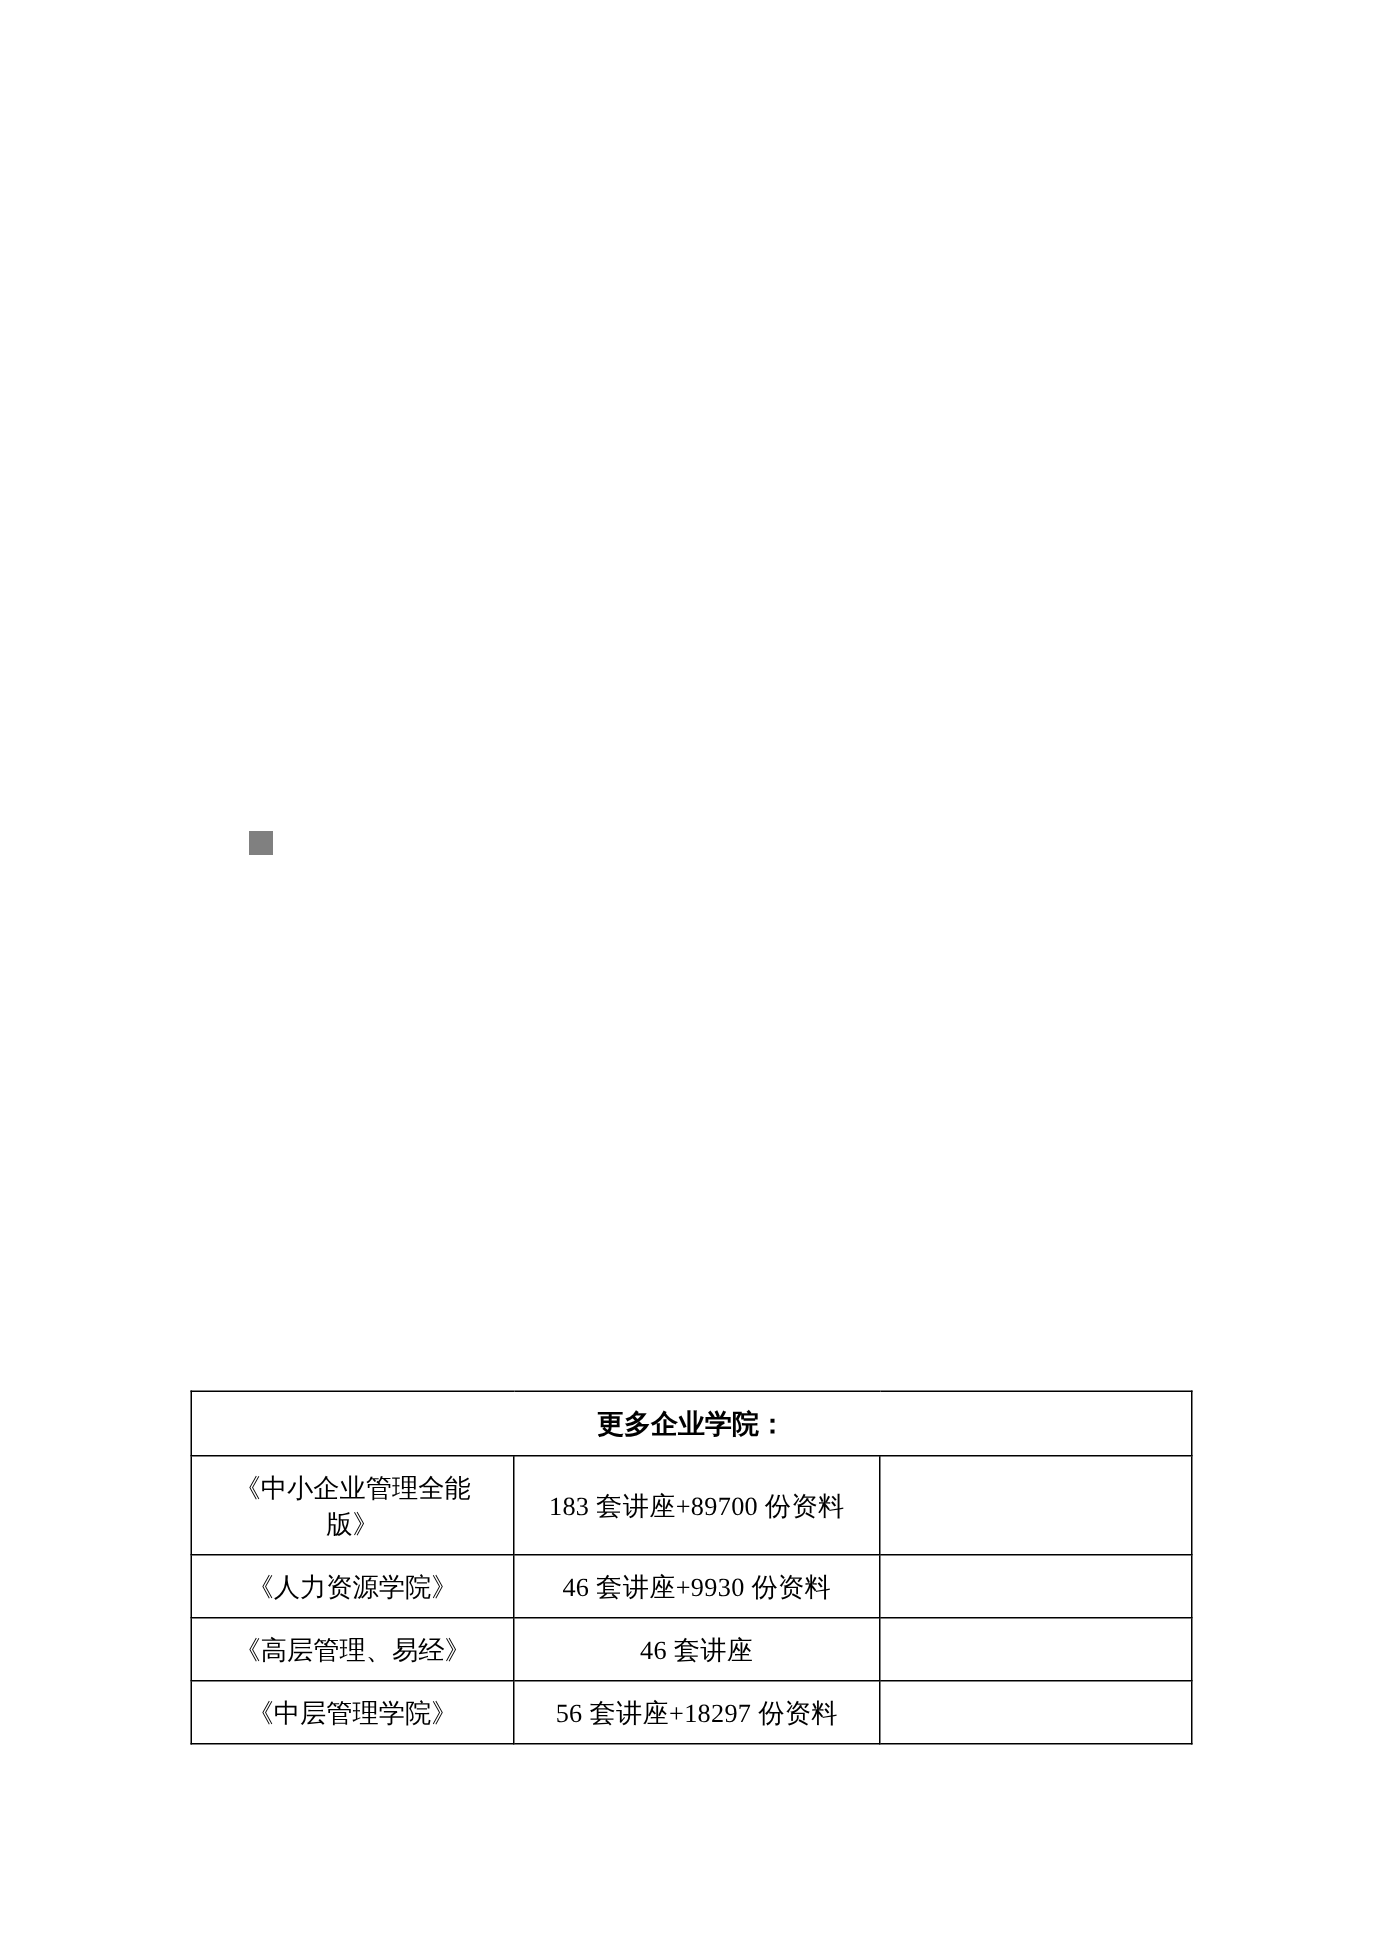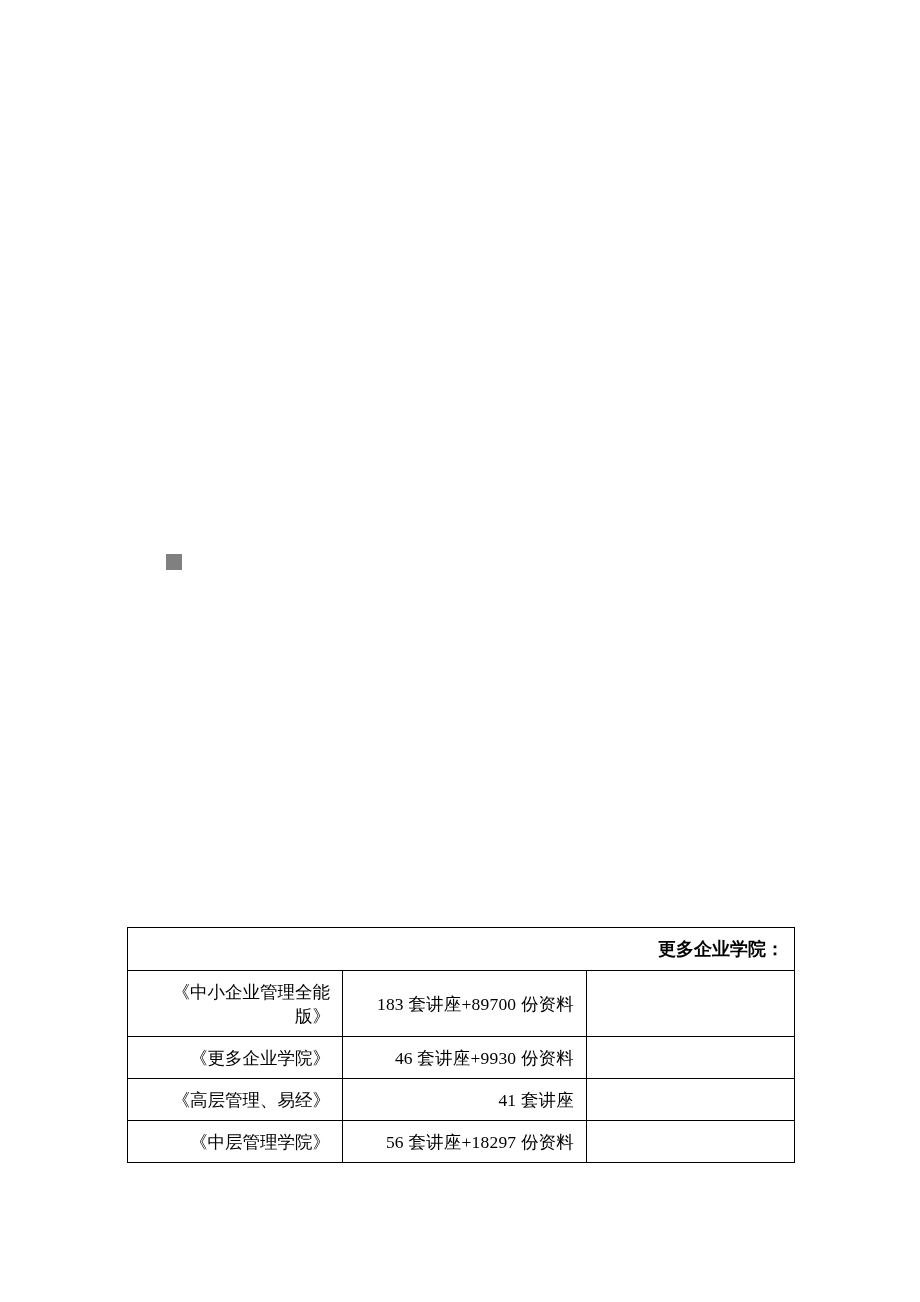--- a/index.html
+++ b/index.html
@@ -29,21 +29,21 @@
     left: 127px;
     top: 927px;
     width: 668px;
     border-collapse: collapse;
     font-size: 17.5px;
   }
   .tbl td, .tbl th {
     border: 1px solid #000;
     padding: 9px 12px 8px 12px;
     vertical-align: middle;
-    text-align: right;
+    text-align: center;
     font-weight: normal;
   }
   .tbl th.header {
     font-weight: bold;
     font-size: 18px;
     padding: 9px 10px;
   }
   .col-name { width: 190px; }
   .col-desc { width: 219px; letter-spacing: 0.2px; }
   .col-blank { }
@@ -59,27 +59,27 @@
     <tbody>
         <tr>
       <th class="header" colspan="3">更多企业学院：</th>
     </tr>
     <tr>
       <td class="col-name">《中小企业管理全能版》</td>
       <td class="col-desc">183 套讲座+89700 份资料</td>
       <td class="col-blank"></td>
     </tr>
     <tr>
-      <td class="col-name">《更多企业学院》</td>
+      <td class="col-name">《人力资源学院》</td>
       <td class="col-desc">46 套讲座+9930 份资料</td>
       <td class="col-blank"></td>
     </tr>
     <tr>
       <td class="col-name">《高层管理、易经》</td>
-      <td class="col-desc">41 套讲座</td>
+      <td class="col-desc">46 套讲座</td>
       <td class="col-blank"></td>
     </tr>
     <tr>
       <td class="col-name">《中层管理学院》</td>
       <td class="col-desc">56 套讲座+18297 份资料</td>
       <td class="col-blank"></td>
     </tr>
   </tbody>
     </table>
 

